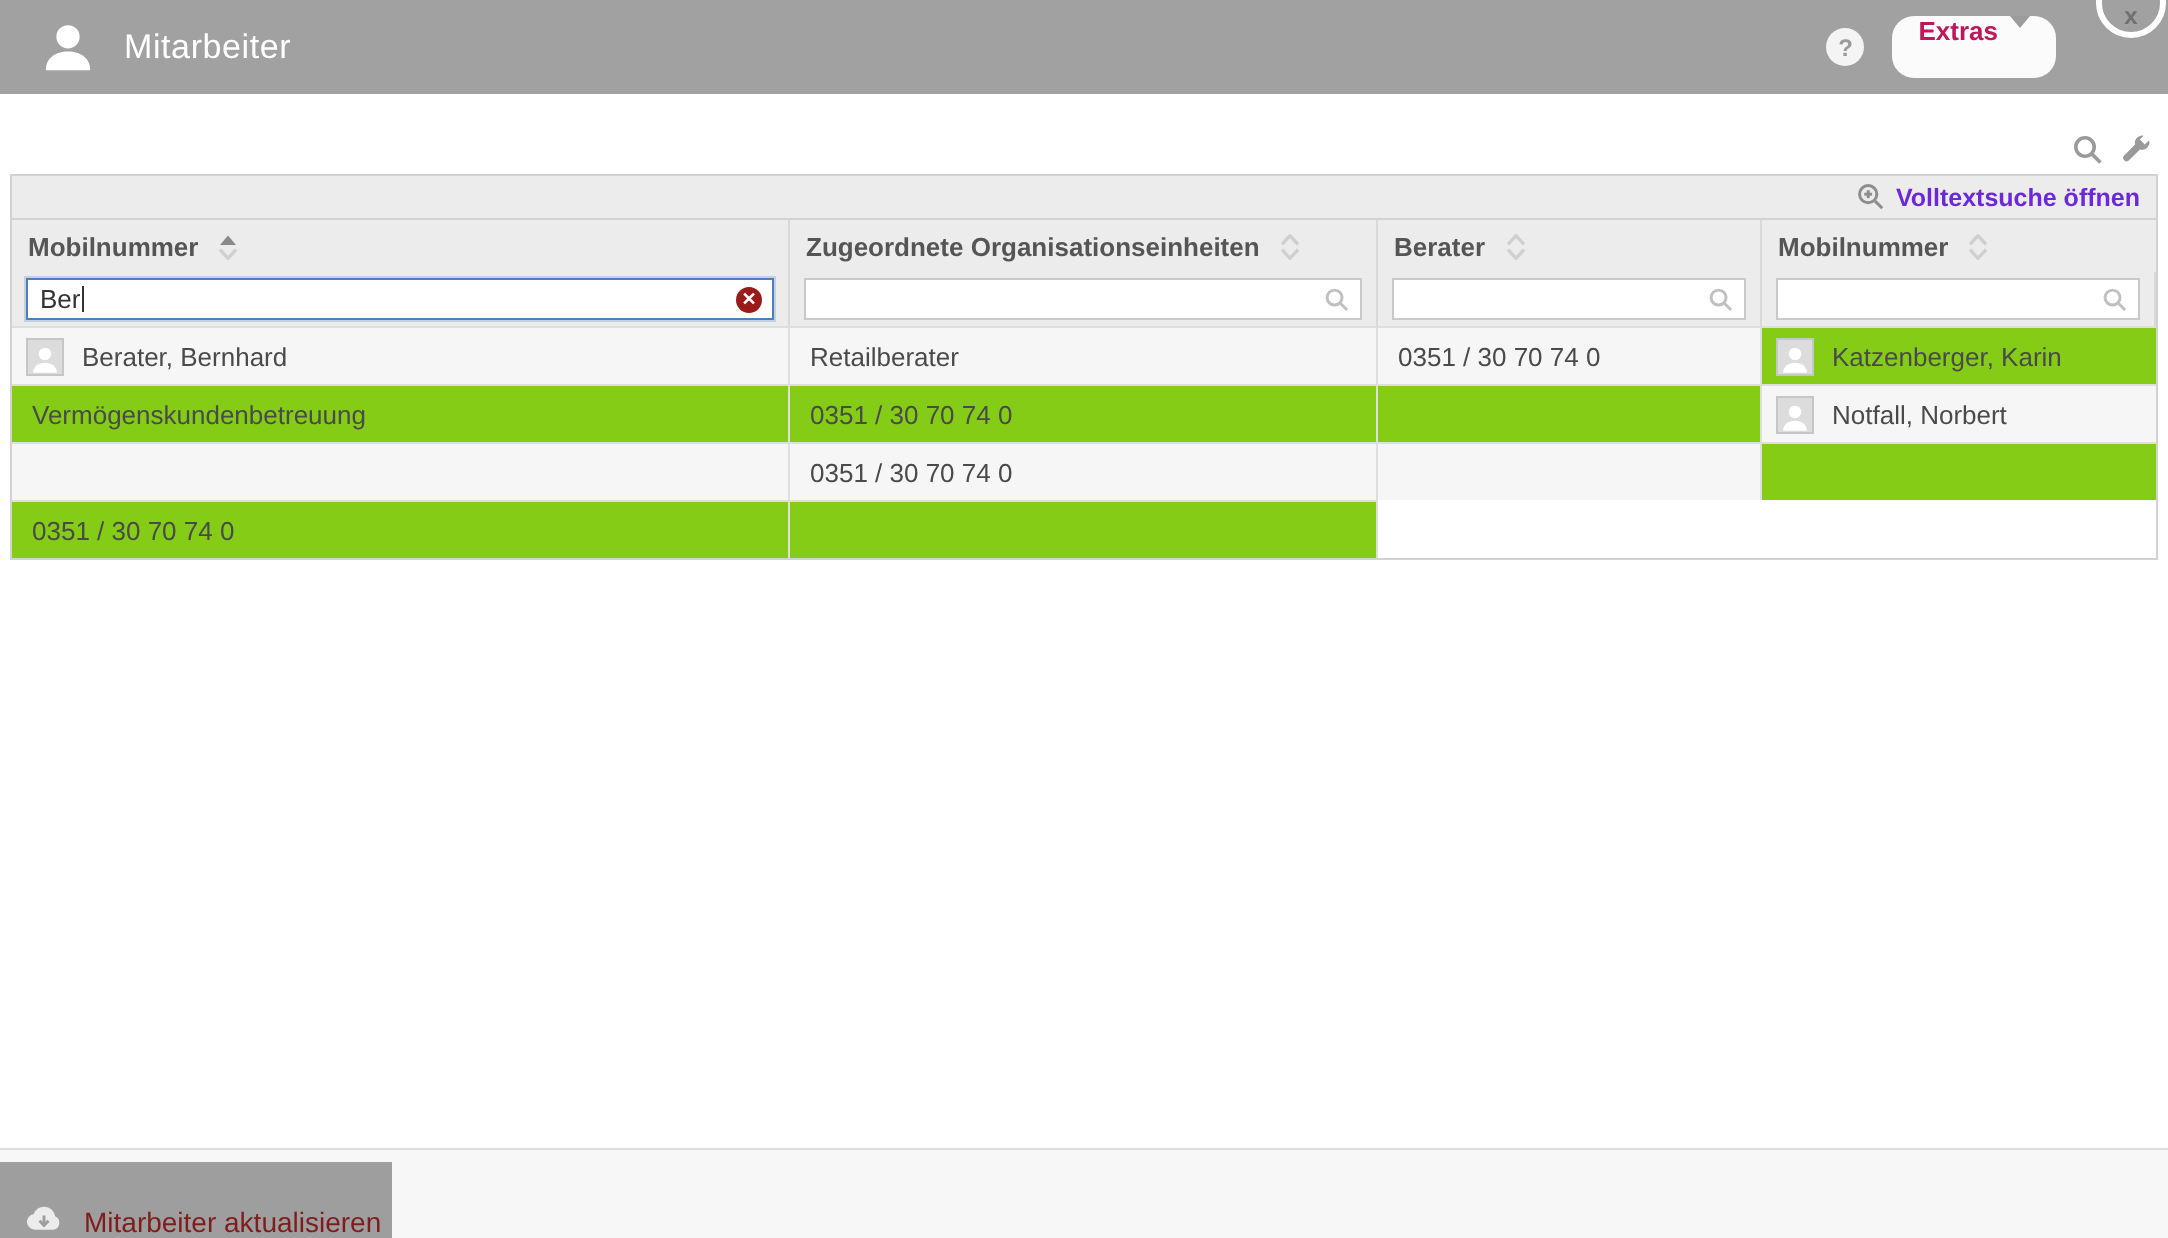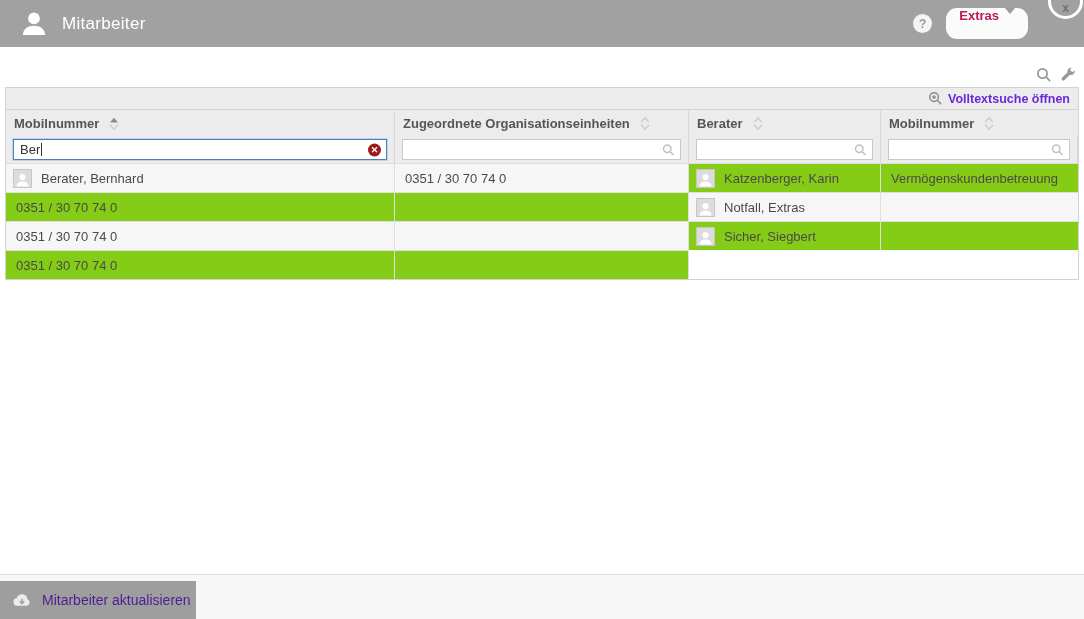--- a/index.html
+++ b/index.html
@@ -190,24 +190,24 @@
     height: 45px;
     background: #f7f7f7;
     border-top: 1px solid #ddd;
   }
   .update-btn {
     position: absolute;
     left: 0; top: 6px;
     width: 196px; height: 38px;
     background: #9e9e9e;
     border: none;
-    color: #4c1d95;
+    color: #7f1d1d;
     font-size: 14px;
     font-family: "Liberation Sans", sans-serif;
-    display: flex; align-items: center; gap: 10px;
+    display: flex; align-items: flex-end; gap: 10px;
     padding: 0 0 0 12px;
     cursor: pointer;
   }
   .update-btn svg { width: 20px; height: 20px; flex: none; }
 </style>
 </head>
 <body>
 
 <div class="titlebar">
   <svg class="person-ic" viewBox="0 0 24 24">
@@ -333,20 +333,23 @@
     <div class="td name-cell row-odd">
       <span class="avatar">
           <svg viewBox="0 0 24 24">
             <circle cx="12" cy="8" r="5" fill="#fff"></circle>
             <path d="M2.5 23c0-5.3 4.3-8 9.5-8s9.5 2.7 9.5 8z" fill="#fff"></path>
           </svg>
         </span>
       <span>Berater, Bernhard</span>
     </div>
     <div class="td row-odd">
+        <span>Retailberater</span>
+      </div>
+    <div class="td row-odd">
         <span>0351 / 30 70 74 0</span>
       </div>
 
     <div class="td name-cell row-even">
       <span class="avatar">
           <svg viewBox="0 0 24 24">
             <circle cx="12" cy="8" r="5" fill="#fff"></circle>
             <path d="M2.5 23c0-5.3 4.3-8 9.5-8s9.5 2.7 9.5 8z" fill="#fff"></path>
           </svg>
         </span>
@@ -362,41 +365,32 @@
         <span></span>
       </div>
 
     <div class="td name-cell row-odd">
       <span class="avatar">
           <svg viewBox="0 0 24 24">
             <circle cx="12" cy="8" r="5" fill="#fff"></circle>
             <path d="M2.5 23c0-5.3 4.3-8 9.5-8s9.5 2.7 9.5 8z" fill="#fff"></path>
           </svg>
         </span>
-      <span>Notfall, Extras</span>
+      <span>Notfall, Norbert</span>
     </div>
     <div class="td row-odd">
         <span></span>
       </div>
     <div class="td row-odd">
         <span>0351 / 30 70 74 0</span>
       </div>
     <div class="td row-odd">
         <span></span>
       </div>
 
-    <div class="td name-cell row-even">
-      <span class="avatar">
-          <svg viewBox="0 0 24 24">
-            <circle cx="12" cy="8" r="5" fill="#fff"></circle>
-            <path d="M2.5 23c0-5.3 4.3-8 9.5-8s9.5 2.7 9.5 8z" fill="#fff"></path>
-          </svg>
-        </span>
-      <span>Sicher, Siegbert</span>
-    </div>
     <div class="td row-even">
         <span></span>
       </div>
     <div class="td row-even">
         <span>0351 / 30 70 74 0</span>
       </div>
     <div class="td row-even">
         <span></span>
       </div>
 

